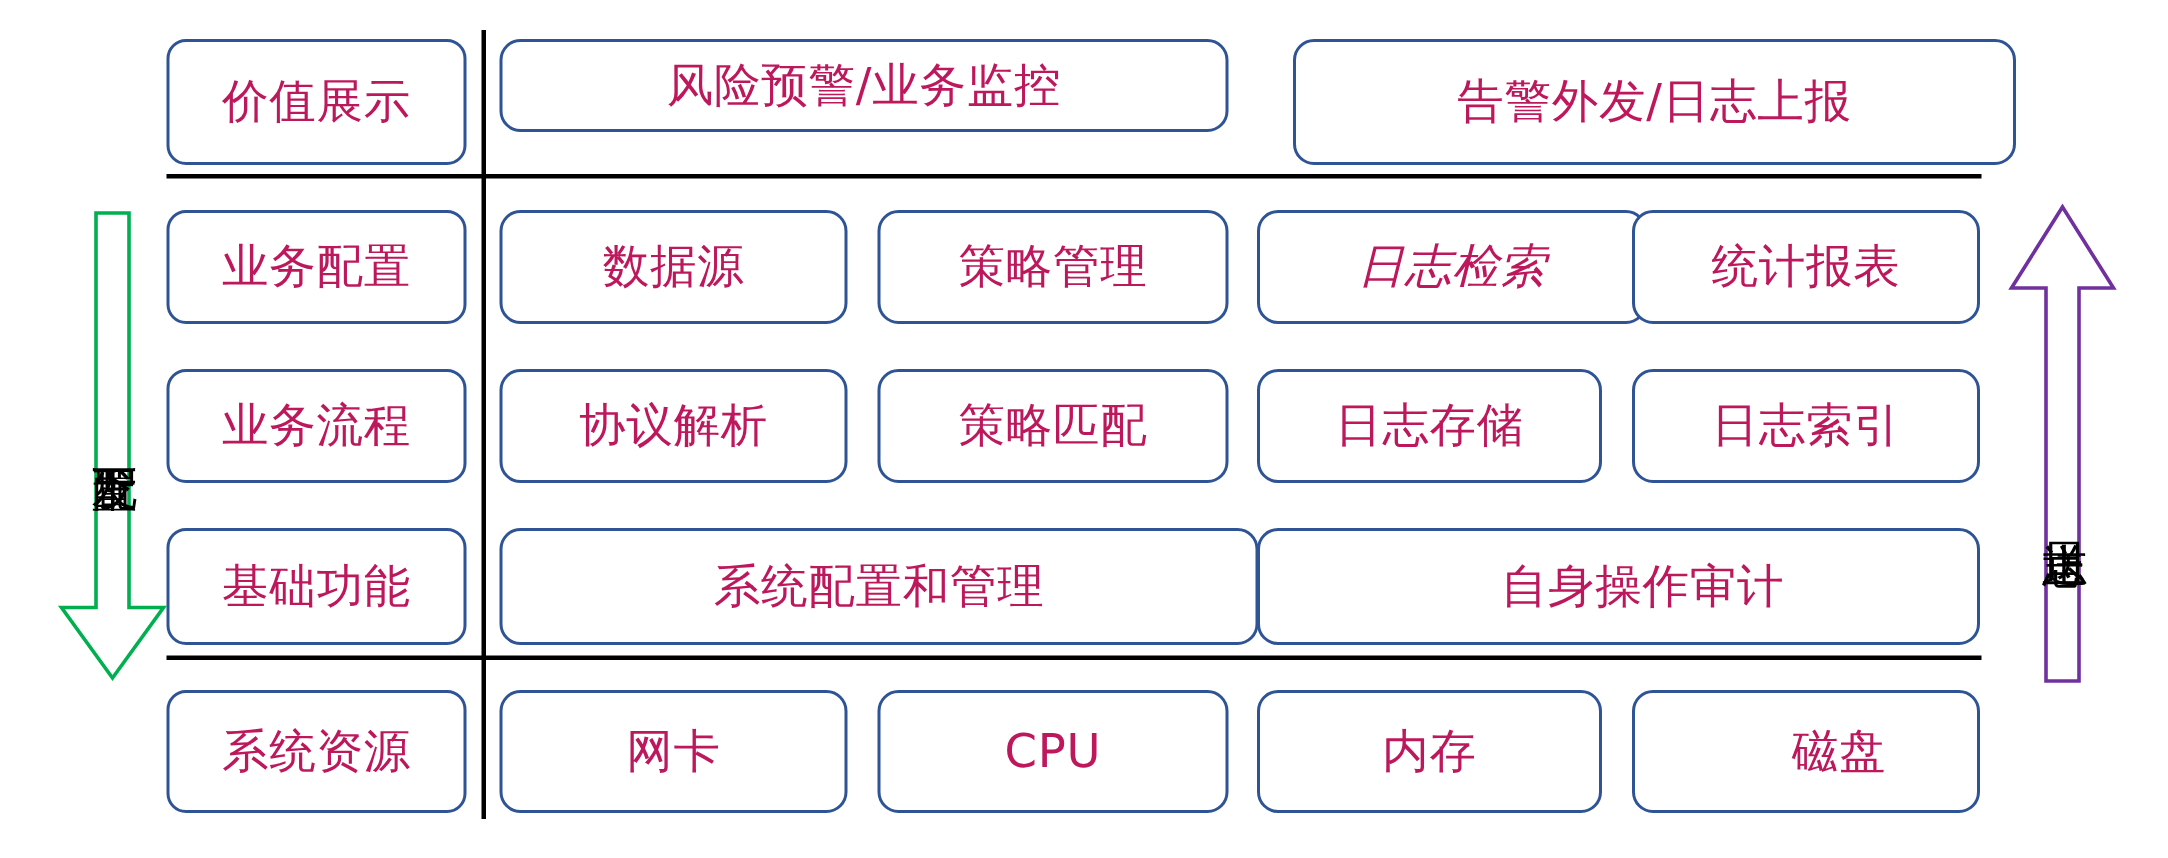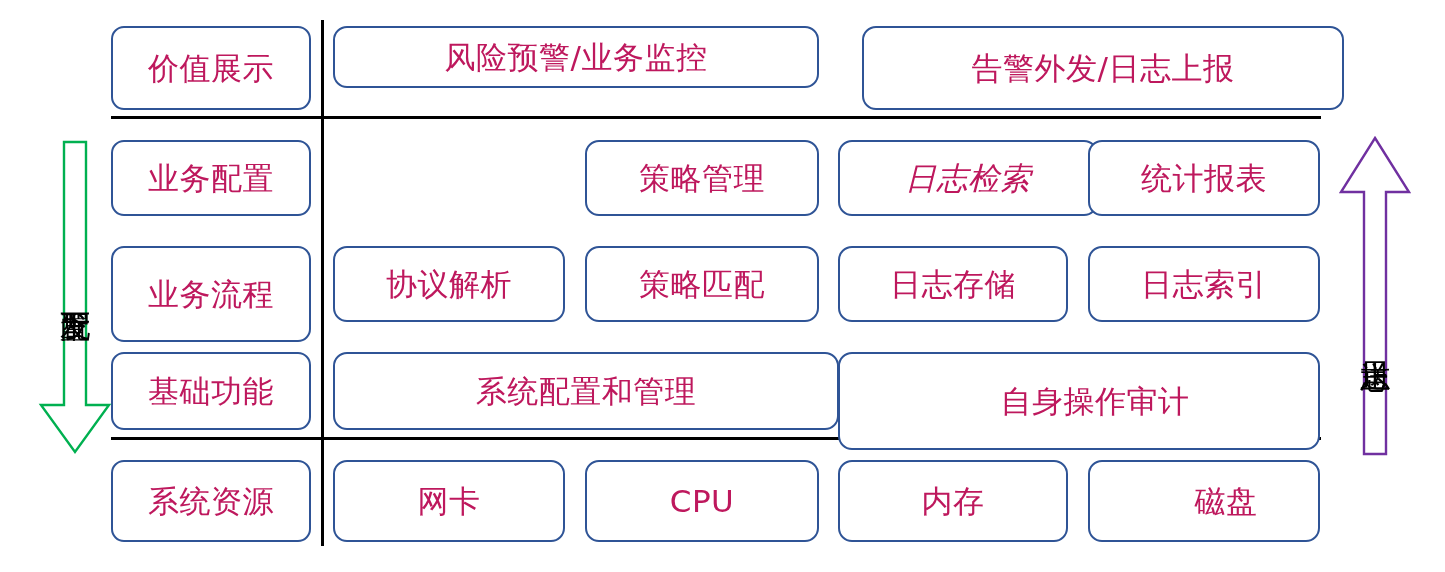--- a/index.html
+++ b/index.html
@@ -95,31 +95,34 @@
   <div class="box" style="left:333px; top:26px; width:486px; height:62px;">
     <span>风险预警/业务监控</span>
   </div>
   <div class="box" style="left:838px; top:26px; width:482px; height:84px;margin-left:24px;">
     <span>告警外发/日志上报</span>
   </div>
 
   <div class="box label-col" style="left:111px; top:140px; width:200px; height:76px;">
     <span>业务配置</span>
   </div>
+  <div class="box" style="left:333px; top:140px; width:232px; height:76px;">
+    <span>数据源</span>
+  </div>
   <div class="box" style="left:585px; top:140px; width:234px; height:76px;">
     <span>策略管理</span>
   </div>
   <div class="box" style="left:838px; top:140px; width:260px; height:76px;font-style:italic;">
     <span>日志检索</span>
   </div>
   <div class="box" style="left:1088px; top:140px; width:232px; height:76px;">
     <span>统计报表</span>
   </div>
 
-  <div class="box label-col" style="left:111px; top:246px; width:200px; height:96px;">
+  <div class="box label-col" style="left:111px; top:246px; width:200px; height:76px;">
     <span>业务流程</span>
   </div>
   <div class="box" style="left:333px; top:246px; width:232px; height:76px;">
     <span>协议解析</span>
   </div>
   <div class="box" style="left:585px; top:246px; width:234px; height:76px;">
     <span>策略匹配</span>
   </div>
   <div class="box" style="left:838px; top:246px; width:230px; height:76px;">
     <span>日志存储</span>
@@ -127,21 +130,21 @@
   <div class="box" style="left:1088px; top:246px; width:232px; height:76px;">
     <span>日志索引</span>
   </div>
 
   <div class="box label-col" style="left:111px; top:352px; width:200px; height:78px;">
     <span>基础功能</span>
   </div>
   <div class="box" style="left:333px; top:352px; width:506px; height:78px;">
     <span>系统配置和管理</span>
   </div>
-  <div class="box" style="left:838px; top:352px; width:482px; height:98px;padding-left:32px;">
+  <div class="box" style="left:838px; top:352px; width:482px; height:78px;padding-left:32px;">
     <span>自身操作审计</span>
   </div>
 
   <div class="box label-col" style="left:111px; top:460px; width:200px; height:82px;">
     <span>系统资源</span>
   </div>
   <div class="box" style="left:333px; top:460px; width:232px; height:82px;">
     <span>网卡</span>
   </div>
   <div class="box" style="left:585px; top:460px; width:234px; height:82px;">

